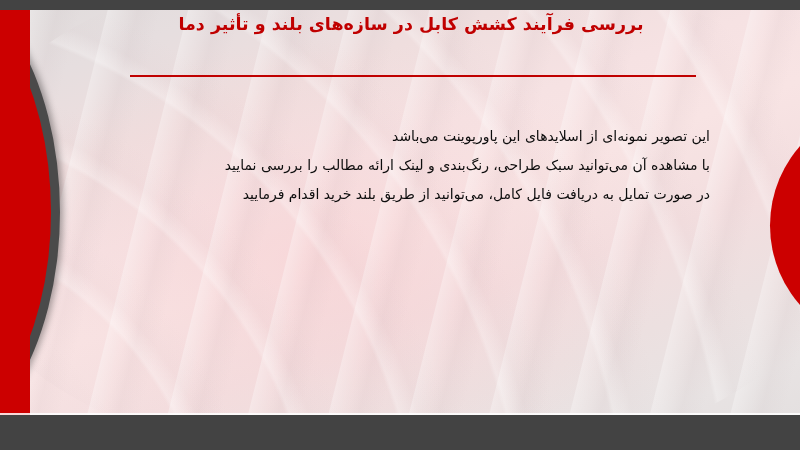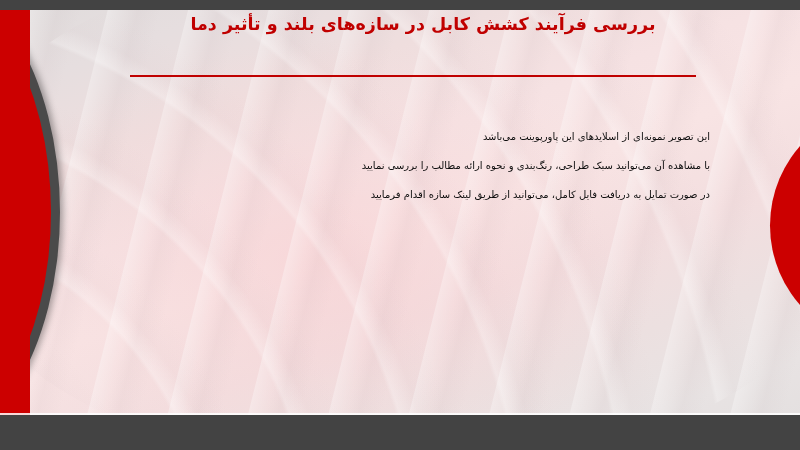--- a/index.html
+++ b/index.html
@@ -107,21 +107,21 @@
     left:770px; top:103px;
     width:250px; height:245px;
     border-radius:50%;
     background:#CC0000;
     z-index:5;
   }
 
   
   .title-block{
     position:absolute;
-    left:140px; top:12px; width:566px;
+    left:128px; top:12px; width:566px;
     text-align:center;
     z-index:8;
   }
   .title-line{
     color:#C00000;
     font-weight:bold;
     font-size:17.5px;
     line-height:24px;
     letter-spacing:0px;
     white-space:nowrap;
@@ -136,21 +136,21 @@
 
   
   .body-block{
     position:absolute;
     left:120px; top:122px; width:590px;
     text-align:right;
     z-index:8;
   }
   .body-line{
     color:#0d0d0d;
-    font-size:10px;
+    font-size:14px;
     line-height:29px;
     white-space:nowrap;
     font-weight:500;
   }
 </style>
 </head>
 <body>
 
 <div id="slide">
 
@@ -168,17 +168,17 @@
   <div class="band-top"></div>
   <div class="band-bottom"></div>
 
   <div class="title-block">
     <div class="title-line">بررسی فرآیند کشش کابل در سازه‌های بلند و تأثیر دما</div>
   </div>
   <div class="title-rule"></div>
 
   <div class="body-block">
     <div class="body-line">این تصویر نمونه‌ای از اسلایدهای این پاورپوینت می‌باشد</div>
-    <div class="body-line">با مشاهده آن می‌توانید سبک طراحی، رنگ‌بندی و نحوه ارائه مطالب را بررسی نمایید</div>
-    <div class="body-line">در صورت تمایل به دریافت فایل کامل، می‌توانید از طریق لینک سازه اقدام فرمایید</div>
+    <div class="body-line">با مشاهده آن می‌توانید سبک طراحی، رنگ‌بندی و لینک ارائه مطالب را بررسی نمایید</div>
+    <div class="body-line">در صورت تمایل به دریافت فایل کامل، می‌توانید از طریق بلند خرید اقدام فرمایید</div>
   </div>
 
 </div>
 
 </body></html>

